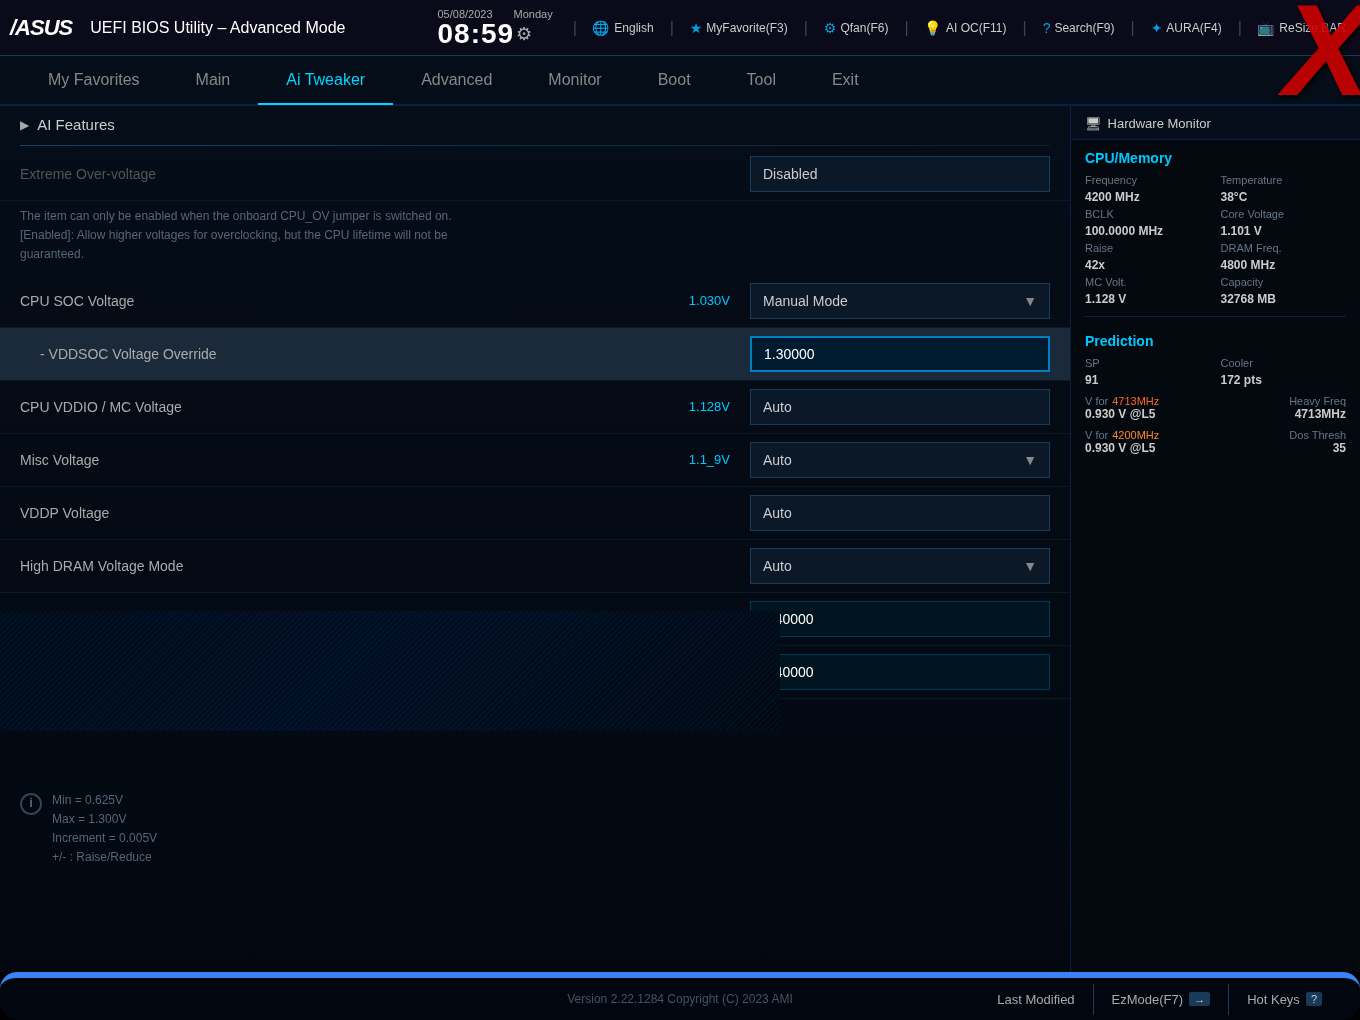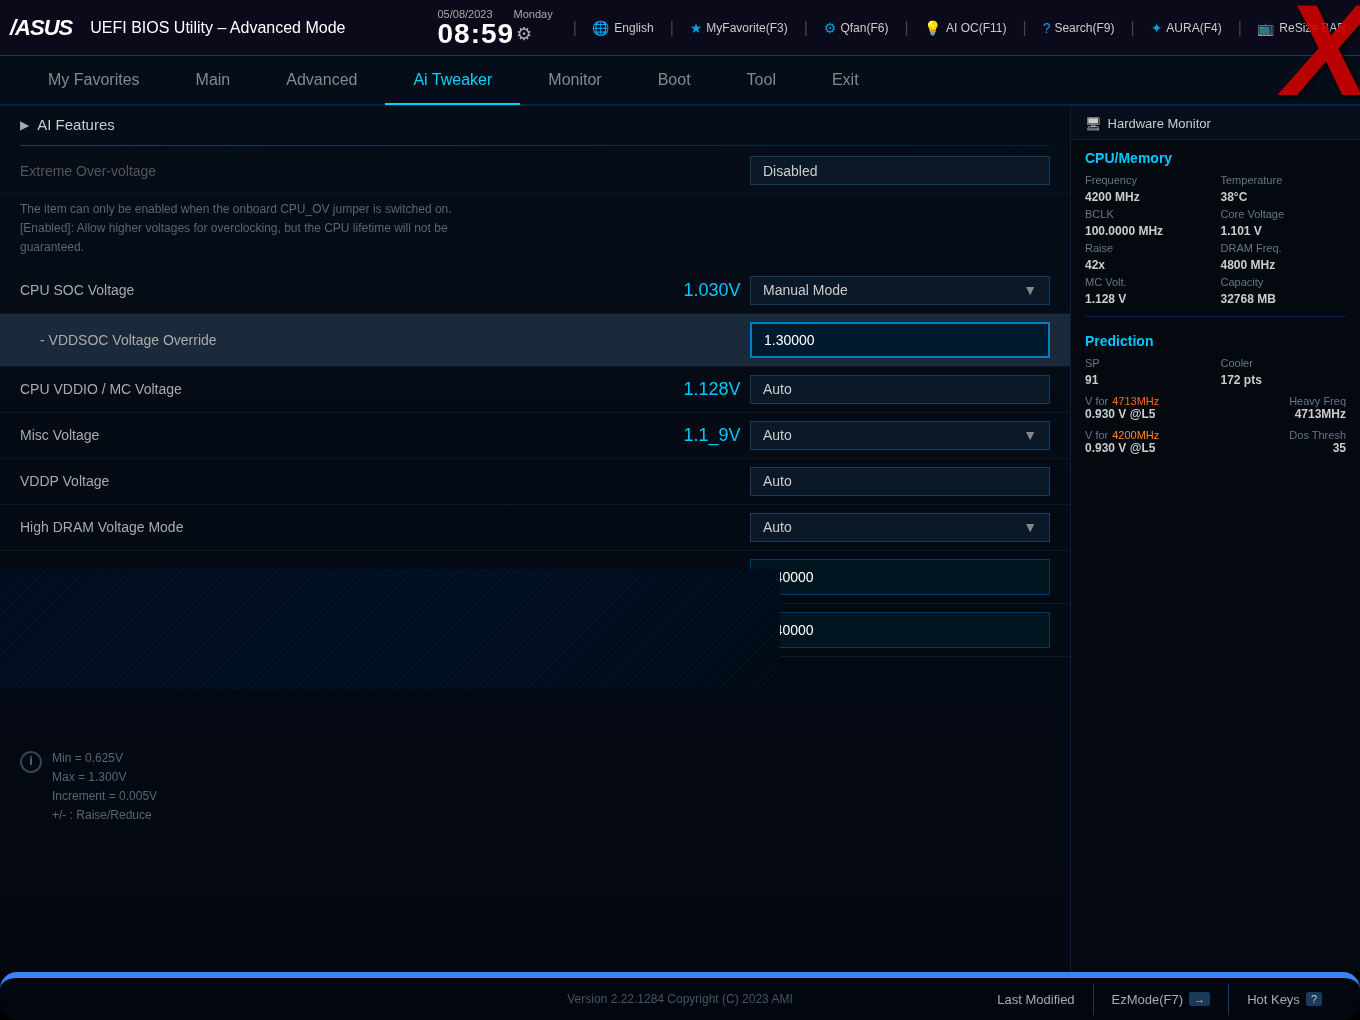--- a/index.html
+++ b/index.html
@@ -140,34 +140,34 @@
 
     .setting-label {
       flex: 0 0 580px;
       color: #aaa;
       font-size: 14px;
     }
     .setting-label.grayed { color: #555; }
 
     .setting-value-small {
       color: #00c8ff;
-      font-size: 18px;
-      margin-right: 8px;
+      font-size: 13px;
+      margin-right: 20px;
       min-width: 60px;
-      text-align: center;
+      text-align: right;
     }
 
     .setting-select {
       background: #0a1828;
       border: 1px solid #1a3a5a;
       color: #ccc;
       padding: 6px 12px;
       font-size: 14px;
       min-width: 300px;
-      height: 29px;
+      height: 36px;
       display: flex;
       align-items: center;
       justify-content: space-between;
       position: relative;
     }
     .setting-input {
       background: #001520;
       border: 1px solid #003a5a;
       color: #fff;
       padding: 6px 12px;
@@ -416,25 +416,25 @@
   </div>
 </div>
 
 <div class="nav-bar">
   <div class="nav-tab">
     <span>My Favorites</span>
   </div>
   <div class="nav-tab">
     <span>Main</span>
   </div>
+  <div class="nav-tab active">
+    <span>Ai Tweaker</span>
+  </div>
   <div class="nav-tab">
     <span>Advanced</span>
-  </div>
-  <div class="nav-tab active">
-    <span>Ai Tweaker</span>
   </div>
   <div class="nav-tab">
     <span>Monitor</span>
   </div>
   <div class="nav-tab">
     <span>Boot</span>
   </div>
   <div class="nav-tab">
     <span>Tool</span>
   </div>

